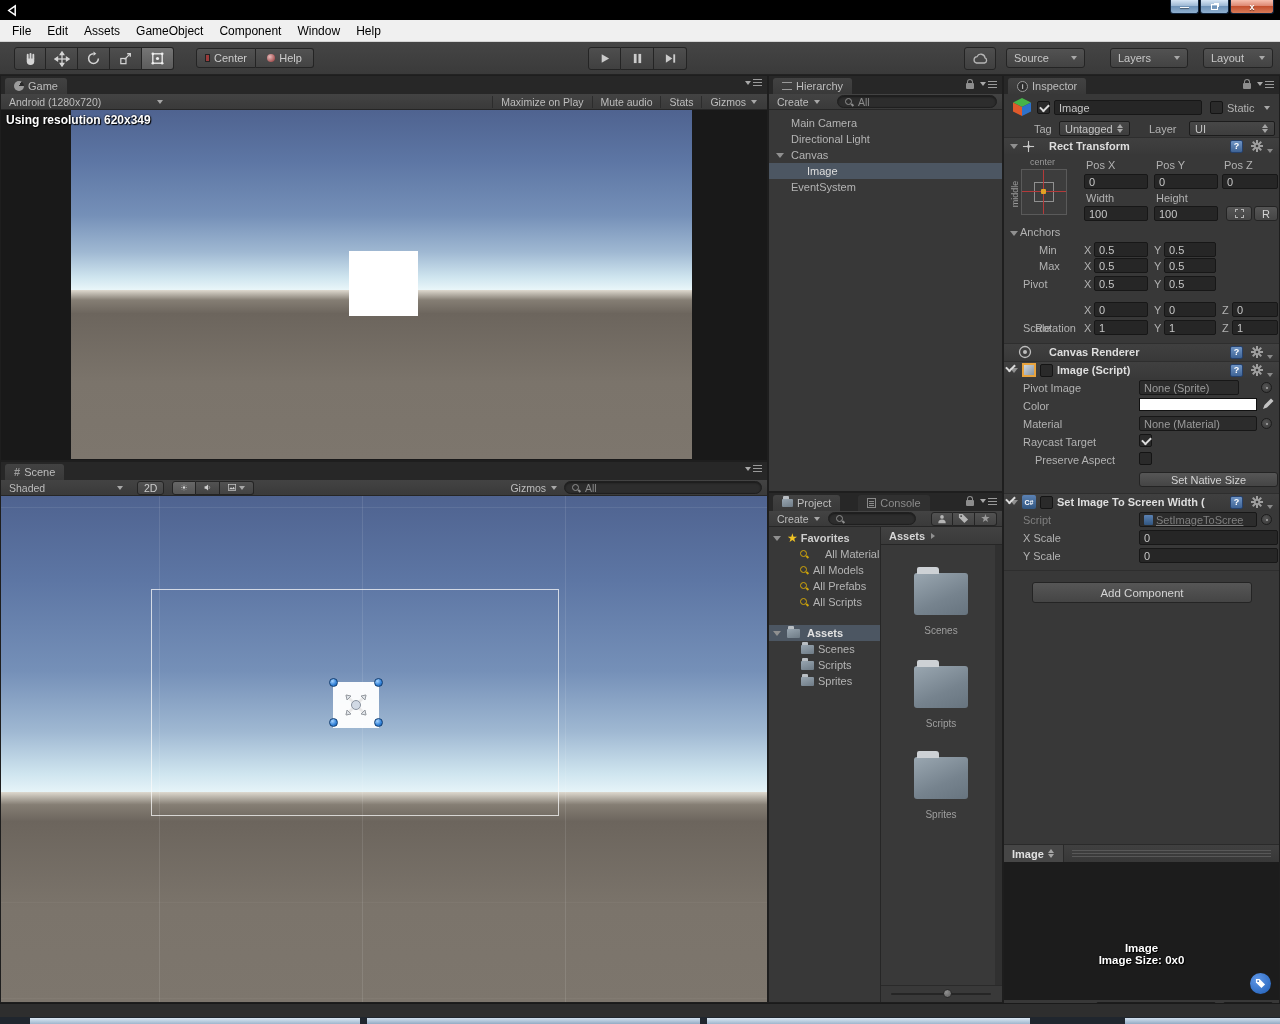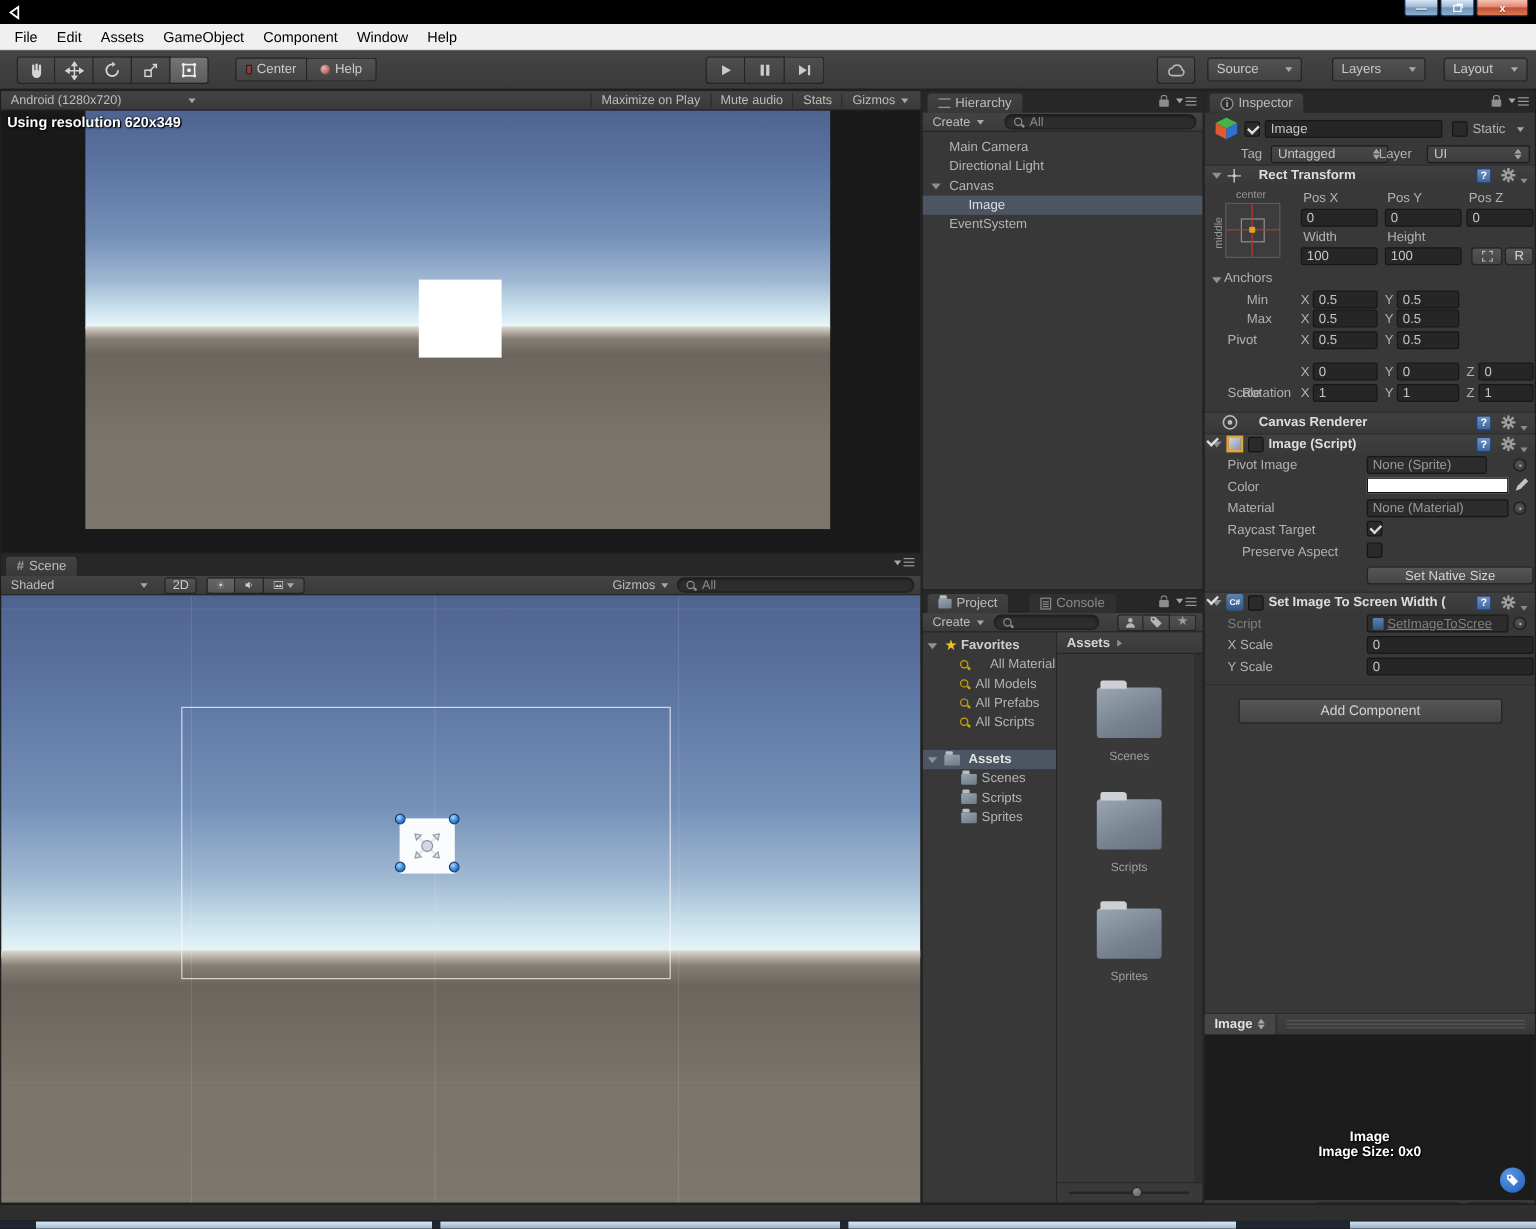--- a/index.html
+++ b/index.html
@@ -191,20 +191,32 @@
     <span>Layers</span>
       <span class="tri-d"></span>
   </div>
   <div class="dd" style="position:absolute;left:1203px;top:6px;width:70px;">
     <span>Layout</span>
       <span class="tri-d"></span>
   </div>
 </div>
 
 <div class="panel" style="left:0;top:75px;width:768px;height:386px;">
+  <div class="tabbar">
+    <div class="tab">
+      <span style="width:10px;height:10px;border-radius:50%;background:conic-gradient(from 30deg,#2a2a2a 0 60deg,#9c9c9c 60deg 360deg);"></span>
+      <span>Game</span>
+    </div>
+    <div class="tabright">
+      <span class="pmenu">
+          <span class="tri-d"></span>
+          <span class="lines"></span>
+        </span>
+    </div>
+  </div>
   <div class="minibar">
     <div style="display:flex;align-items:center;gap:6px;padding:0 8px;width:170px;justify-content:space-between;">
       <span>Android (1280x720)</span>
         <span class="tri-d"></span>
     </div>
     <div style="position:absolute;right:4px;display:flex;align-items:center;height:16px;">
       <span style="padding:0 8px;border-left:1px solid #2c2c2c;">Maximize on Play</span>
       <span style="padding:0 8px;border-left:1px solid #2c2c2c;">Mute audio</span>
       <span style="padding:0 8px;border-left:1px solid #2c2c2c;">Stats</span>
       <span style="padding:0 6px 0 8px;border-left:1px solid #2c2c2c;display:flex;align-items:center;gap:5px;">
@@ -496,21 +508,21 @@
       <polygon points="19,5.5 10,10 10,19 19,14.5" fill="#2d72cc"></polygon>
     </svg>
     <span class="cb checked" style="left:33px;top:7px;"></span>
     <div class="nfield" style="left:50px;top:6px;width:148px;">
         <span>Image</span>
       </div>
     <span class="cb" style="left:206px;top:7px;"></span>
     <span class="ilabel" style="left:223px;top:8px;">Static</span>
     <span class="tri-d" style="position:absolute;left:260px;top:12px;"></span>
     <span class="ilabel" style="left:30px;top:29px;">Tag</span>
-    <div class="ddfield" style="left:55px;top:27px;width:98px;">
+    <div class="ddfield" style="left:55px;top:27px;width:71px;">
         <span>Untagged</span>
         <span class="spin"></span>
       </div>
     <span class="ilabel" style="left:145px;top:29px;">Layer</span>
     <div class="ddfield" style="left:185px;top:27px;width:86px;">
         <span>UI</span>
         <span class="spin"></span>
       </div>
 
     <div class="comp-hdr" style="top:43px;">

